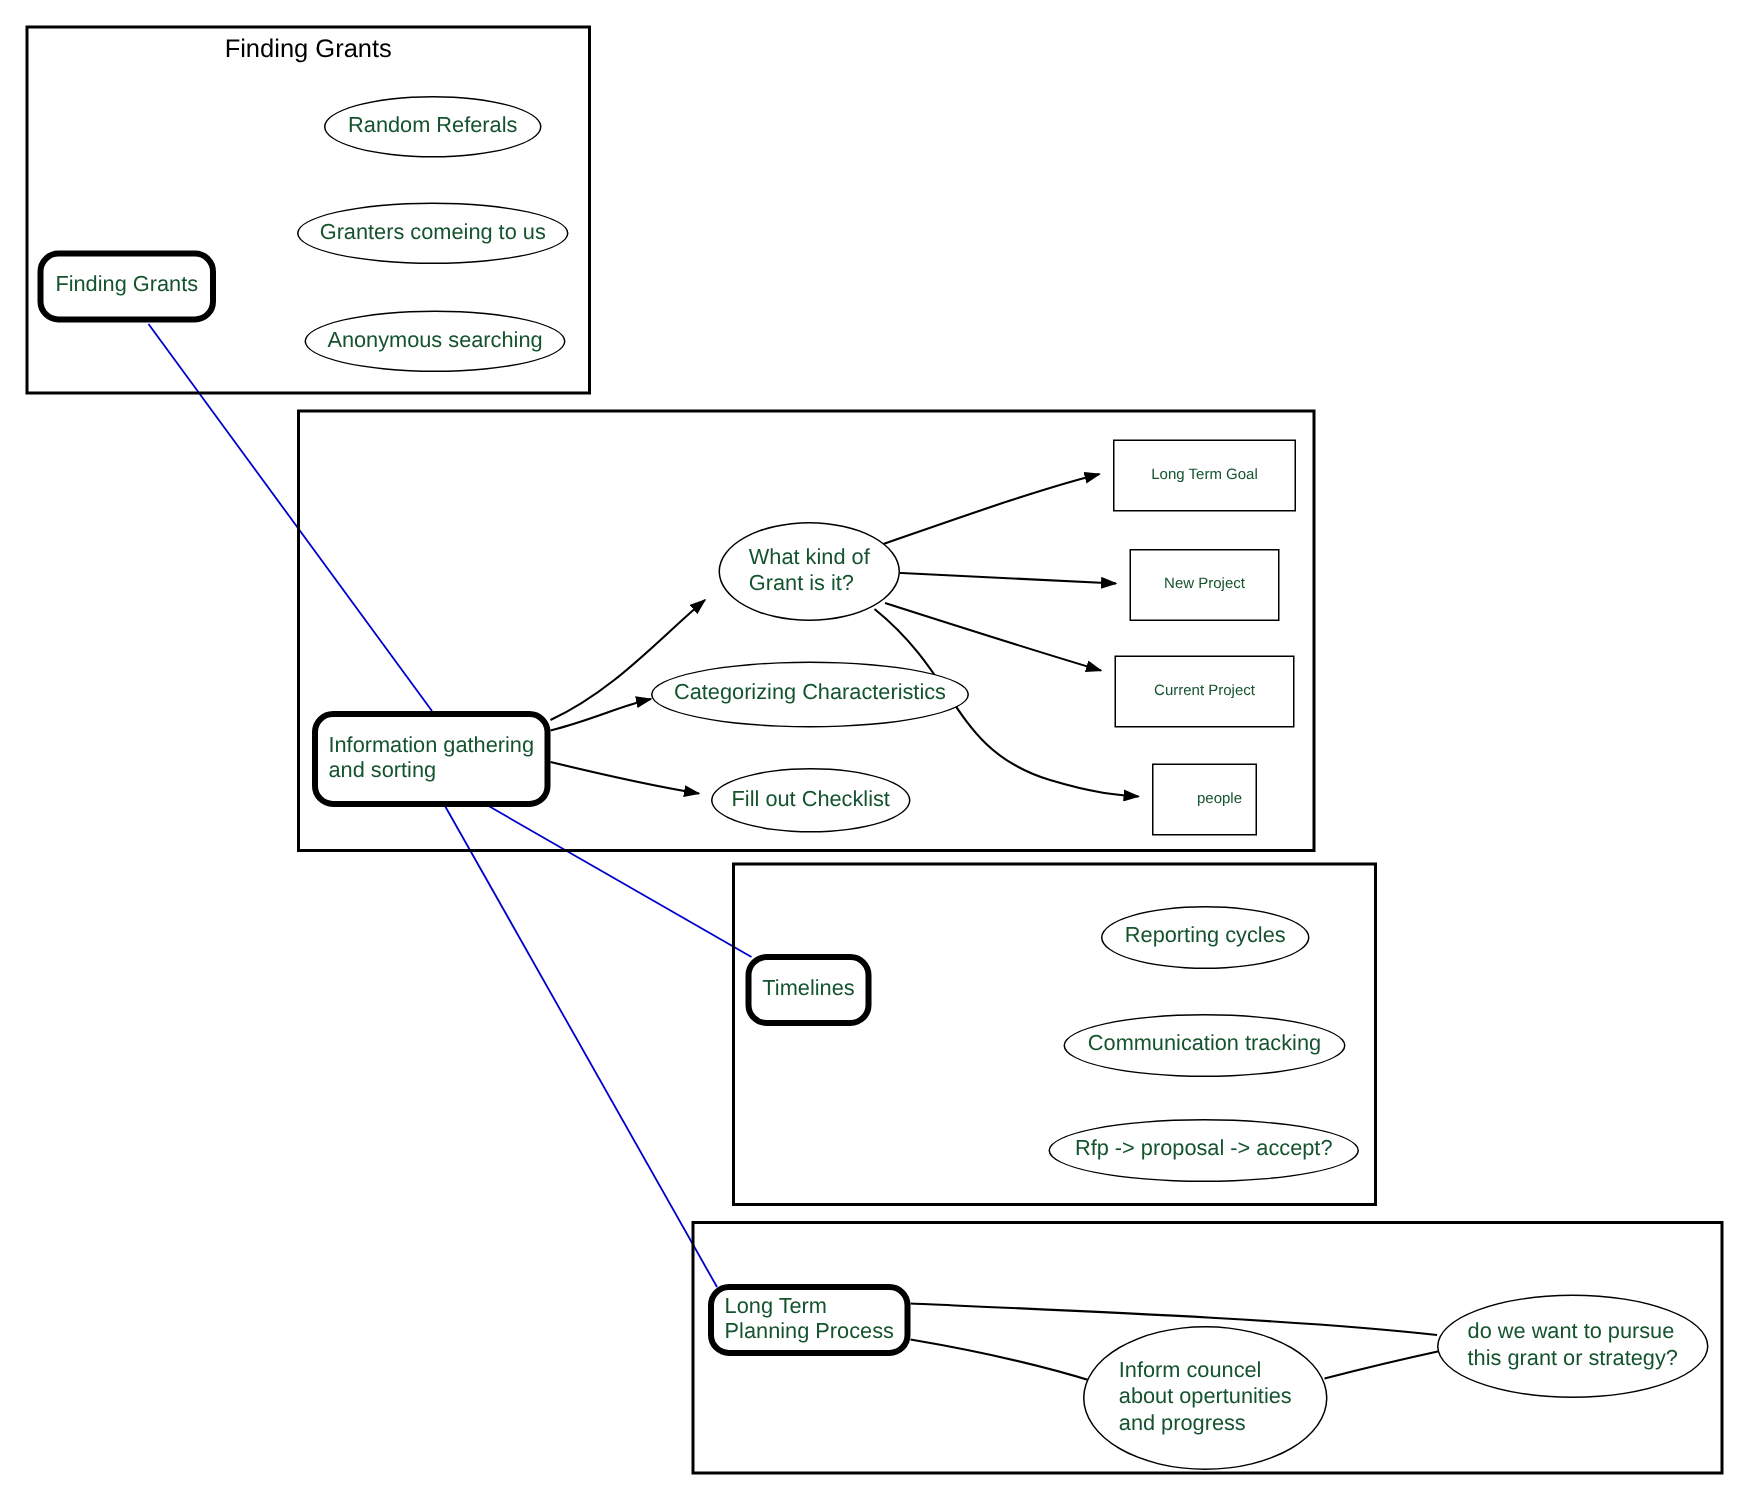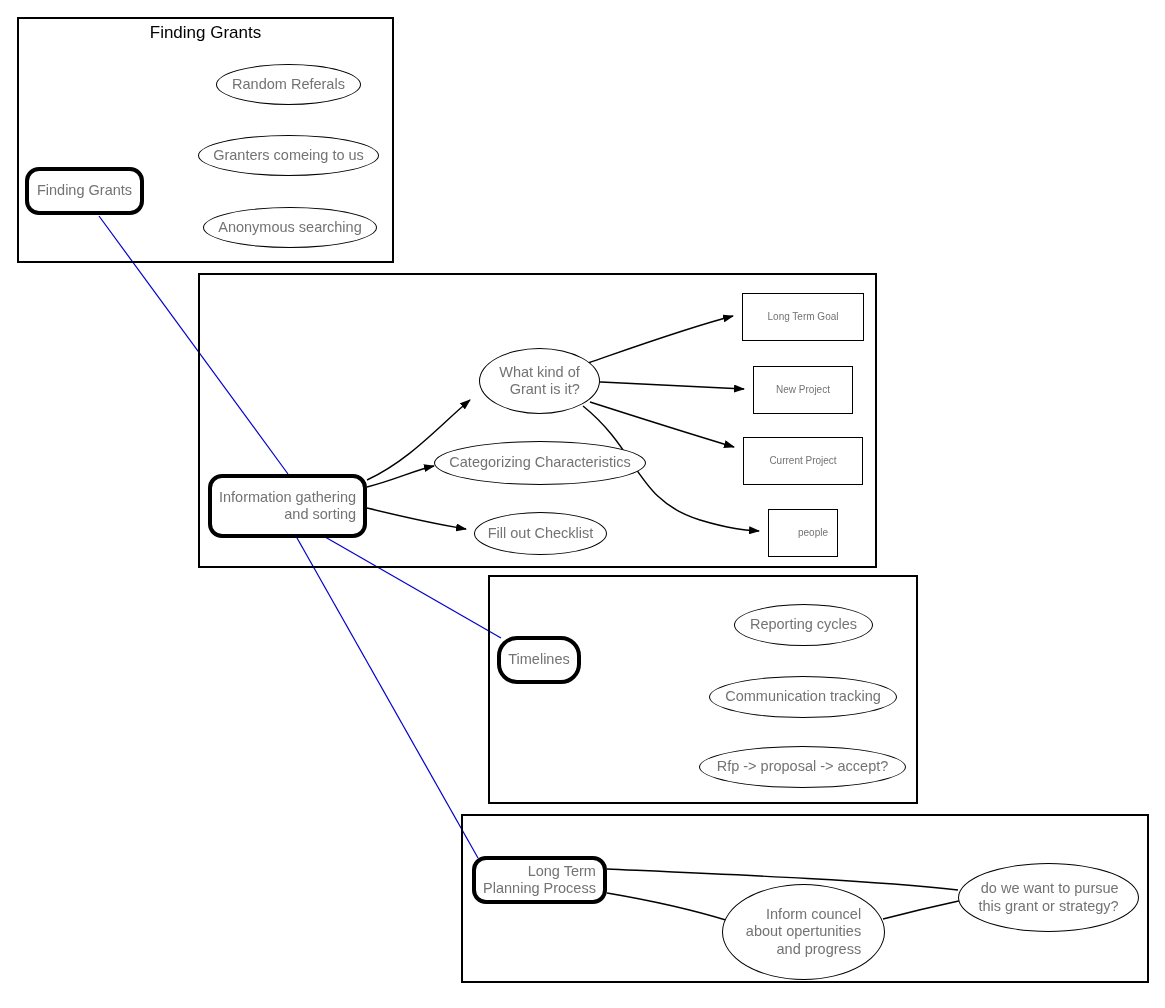--- a/index.html
+++ b/index.html
@@ -33,22 +33,22 @@
     font-size: 17px;
     color: #000000;
     white-space: nowrap;
     text-align: center;
   }
   .node {
     position: absolute;
     display: flex;
     align-items: center;
     justify-content: center;
-    text-align: right;
-    color: #737373;
+    text-align: left;
+    color: #14532d;
     box-sizing: border-box;
     line-height: 1.18;
     white-space: pre-line;
   }
   .node.ellipse {
     border: 1.3px solid #000000;
     border-radius: 50%;
     background: #ffffff;
     font-size: 14.5px;
   }
@@ -140,21 +140,21 @@
   <div class="node rect" style="left:753px; top:366px; width:100px; height:48px;">
     <span class="node-label">New Project</span>
   </div>
   <div class="node rect" style="left:743px; top:437px; width:120px; height:48px;">
     <span class="node-label">Current Project</span>
   </div>
   <div class="node rect" style="left:768px; top:509px; width:70px; height:48px;padding-left:20px;">
     <span class="node-label">people</span>
   </div>
 
-  <div class="node rounded-bold" style="left:497px; top:636px; width:84px; height:48px;border-radius:20px;">
+  <div class="node rounded-bold" style="left:497px; top:636px; width:84px; height:48px;">
     <span class="node-label">Timelines</span>
   </div>
   <div class="node ellipse" style="left:734px; top:604px; width:139px; height:42px;">
     <span class="node-label">Reporting cycles</span>
   </div>
   <div class="node ellipse" style="left:709px; top:676px; width:188px; height:42px;">
     <span class="node-label">Communication tracking</span>
   </div>
   <div class="node ellipse" style="left:699px; top:746px; width:207px; height:42px;">
     <span class="node-label">Rfp -&gt; proposal -&gt; accept?</span>

